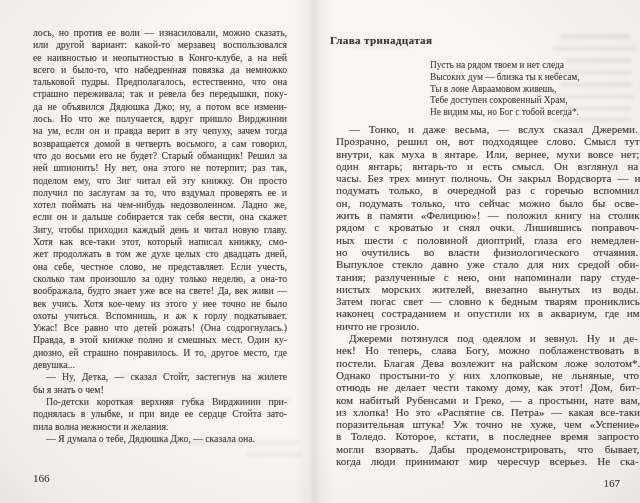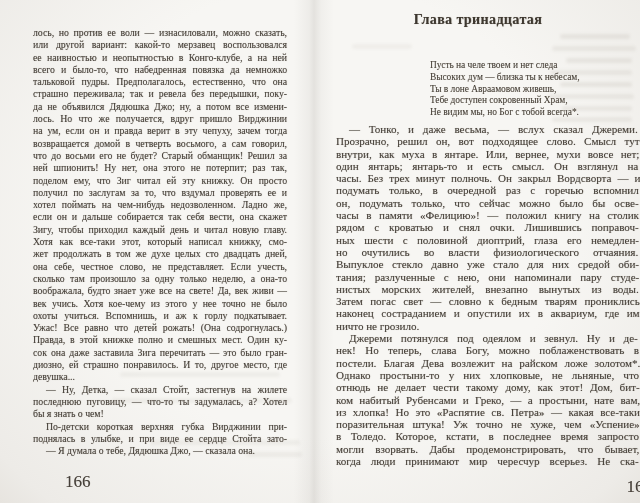--- a/index.html
+++ b/index.html
@@ -30,36 +30,35 @@
   .right-body { left:6px;   top:123px; width:284px; font-size:11px; }
 
   .line {
     height:12.3px; line-height:12.3px;
     white-space:nowrap; overflow:visible;
     text-shadow:0.3px 0.3px 0.7px rgba(88,79,66,0.45);
   }
   .line.indent { padding-left:13px; }
 
   .chapter {
-    position:absolute; left:0; top:12px; width:296px; margin:0;
-    text-align:center;
-    font-size:14px; font-weight:bold; letter-spacing:0.4px;
+    position:absolute; left:0; top:34px; width:296px; margin:0;
+    text-align:left;
+    font-size:11px; font-weight:bold; letter-spacing:0.4px;
     color:#3d372f;
     text-shadow:0.3px 0.3px 0.7px rgba(80,70,56,0.5);
   }
   .epigraph {
     position:absolute; left:100px; top:60px;
     font-size:9.3px; color:#4a443c;
   }
   .epigraph .line { height:11.8px; line-height:11.8px; text-shadow:0.3px 0.3px 0.6px rgba(90,80,66,0.4); }
 
   .pagenum {
-    position:absolute; font-size:17px; color:#46403a;
+    position:absolute; font-size:11px; color:#46403a;
     text-shadow:0.3px 0.3px 0.6px rgba(90,80,66,0.4);
-    margin-left:32px;
   }
   .left-num  { left:33px; top:472px; }
   .right-num { left:254px; top:477px; width:36px; text-align:right; }
 
   .bleed {
     position:absolute; height:5px; border-radius:3px;
     background:#978f82; filter:blur(1.4px);
     pointer-events:none;
   }
 </style>
@@ -90,51 +89,50 @@
         <div class="line fit"><span style="word-spacing: 2.56641px;">Зигу, чтобы приходил каждый день и читал новую главу.</span></div>
         <div class="line fit"><span style="word-spacing: 4.42634px;">Хотя как все-таки этот, который написал книжку, смо-</span></div>
         <div class="line fit"><span style="word-spacing: 2.46528px; text-align: center;">жет продолжать в том же духе целых сто двадцать дней,</span></div>
         <div class="line fit"><span style="word-spacing: 4.13393px;">она себе, честное слово, не представляет. Если учесть,</span></div>
         <div class="line fit"><span style="word-spacing: 2.97852px;">сколько там произошло за одну только неделю, а она-то</span></div>
         <div class="line fit"><span style="word-spacing: 1.3px;">воображала, будто знает уже все на свете! Да, век живи —</span></div>
         <div class="line fit"><span style="word-spacing: 3.01719px;">век учись. Хотя кое-чему из этого у нее точно не было</span></div>
         <div class="line fit"><span style="word-spacing: 4.21652px;">охоты учиться. Вспомнишь, и аж к горлу подкатывает.</span></div>
         <div class="line fit"><span style="word-spacing: 3.5px;">Ужас! Все равно что детей рожать! (Она содрогнулась.)</span></div>
         <div class="line fit"><span style="word-spacing: 2.47743px;">Правда, в этой книжке полно и смешных мест. Один ку-</span></div>
-        <div class="line fit"><span style="word-spacing: 1.63368px;">сок она даже заставила Зига перечитать — это было гран-</span></div>
         <div class="line fit"><span style="word-spacing: 2.31641px; margin-top: 32px;">диозно, ей страшно понравилось. И то, другое место, где</span></div>
         <div class="line"><span>девушка...</span></div>
         <div class="line indent fit"><span style="word-spacing: 3.90625px;">— Ну, Детка, — сказал Стойт, застегнув на жилете</span></div>
-        <div class="line fit"><span style="word-spacing: 3.0067px;">последнюю пуговицу, — что-то ты задумалась, а? Хотел</span></div>
         <div class="line"><span>бы я знать о чем!</span></div>
         <div class="line indent fit"><span style="word-spacing: 5.52813px;">По-детски короткая верхняя губка Вирджинии при-</span></div>
         <div class="line fit"><span style="word-spacing: 3.17535px;">поднялась в улыбке, и при виде ее сердце Стойта зато-</span></div>
+        <div class="line"><span>пила волна нежности и желания.</span></div>
         <div class="line indent"><span>— Я думала о тебе, Дядюшка Джо, — сказала она.</span></div>
       </div>
     <div class="pagenum left-num">166</div>
   </div>
 
   <div class="page right">
     <h1 class="chapter">Глава тринадцатая</h1>
     <div class="epigraph" id="epigraph">
-        <div class="line">Пусть на челе твоем и нет следа</div>
+        <div class="line">Пусть на рядом твоем и нет следа</div>
         <div class="line">Высоких дум — близка ты к небесам,</div>
         <div class="line">Ты в лоне Авраамовом живешь,</div>
         <div class="line">Тебе доступен сокровенный Храм,</div>
         <div class="line">Не видим мы, но Бог с тобой всегда*.</div>
       </div>
     <div class="body-text right-body" id="right-body">
         <div class="line indent fit"><span style="word-spacing: 6.11328px;">— Тонко, и даже весьма, — вслух сказал Джереми.</span></div>
         <div class="line fit"><span style="word-spacing: 5.65625px;">Прозрачно, решил он, вот подходящее слово. Смысл тут</span></div>
         <div class="line fit"><span style="word-spacing: 4.62326px;">внутри, как муха в янтаре. Или, вернее, мухи вовсе нет;</span></div>
         <div class="line fit"><span style="word-spacing: 6.88867px;">один янтарь; янтарь-то и есть смысл. Он взглянул на</span></div>
         <div class="line fit"><span style="word-spacing: 3.27083px;">часы. Без трех минут полночь. Он закрыл Вордсворта — и</span></div>
         <div class="line fit"><span style="word-spacing: 7.00446px;">подумать только, в очередной раз с горечью вспомнил</span></div>
         <div class="line fit"><span style="word-spacing: 6.29492px; font-family: Liberation Serif, serif;">он, подумать только, что сейчас можно было бы осве-</span></div>
-        <div class="line fit"><span style="word-spacing: 4.81641px;">часы в памяти «Фелицию»! — положил книгу на столик</span></div>
+        <div class="line fit"><span style="word-spacing: 4.81641px;">жить в памяти «Фелицию»! — положил книгу на столик</span></div>
         <div class="line fit"><span style="word-spacing: 7.1183px;">рядом с кроватью и снял очки. Лишившись поправоч-</span></div>
         <div class="line fit"><span style="word-spacing: 6.60938px;">ных шести с половиной диоптрий, глаза его немедлен-</span></div>
         <div class="line fit"><span style="word-spacing: 11.275px;">но очутились во власти физиологического отчаяния.</span></div>
         <div class="line fit"><span style="word-spacing: 5.73828px;">Выпуклое стекло давно уже стало для них средой оби-</span></div>
         <div class="line fit"><span style="word-spacing: 6.16518px;">тания; разлученные с нею, они напоминали пару студе-</span></div>
         <div class="line fit"><span style="word-spacing: 8.27865px;">нистых морских жителей, внезапно вынутых из воды.</span></div>
         <div class="line fit"><span style="word-spacing: 4.64844px;">Затем погас свет — словно к бедным тварям прониклись</span></div>
         <div class="line fit"><span style="word-spacing: 4.83594px;">наконец состраданием и опустили их в аквариум, где им</span></div>
         <div class="line"><span>ничто не грозило.</span></div>
         <div class="line indent fit"><span style="word-spacing: 6.04102px;">Джереми потянулся под одеялом и зевнул. Ну и де-</span></div>

